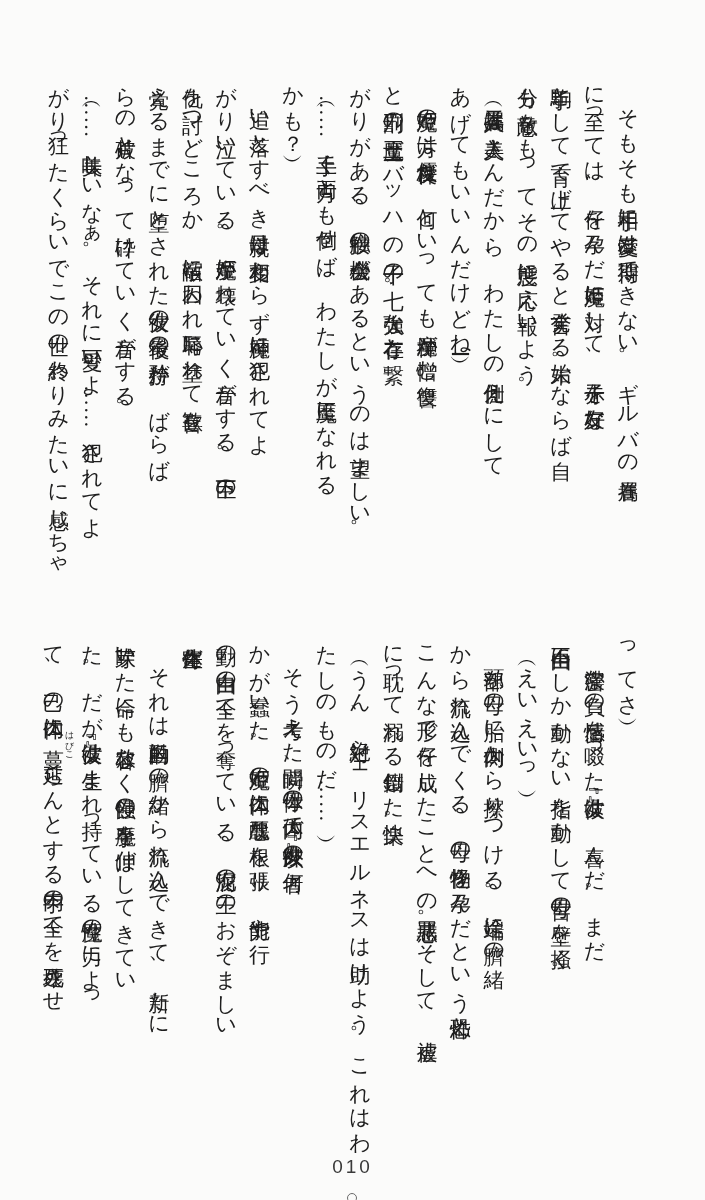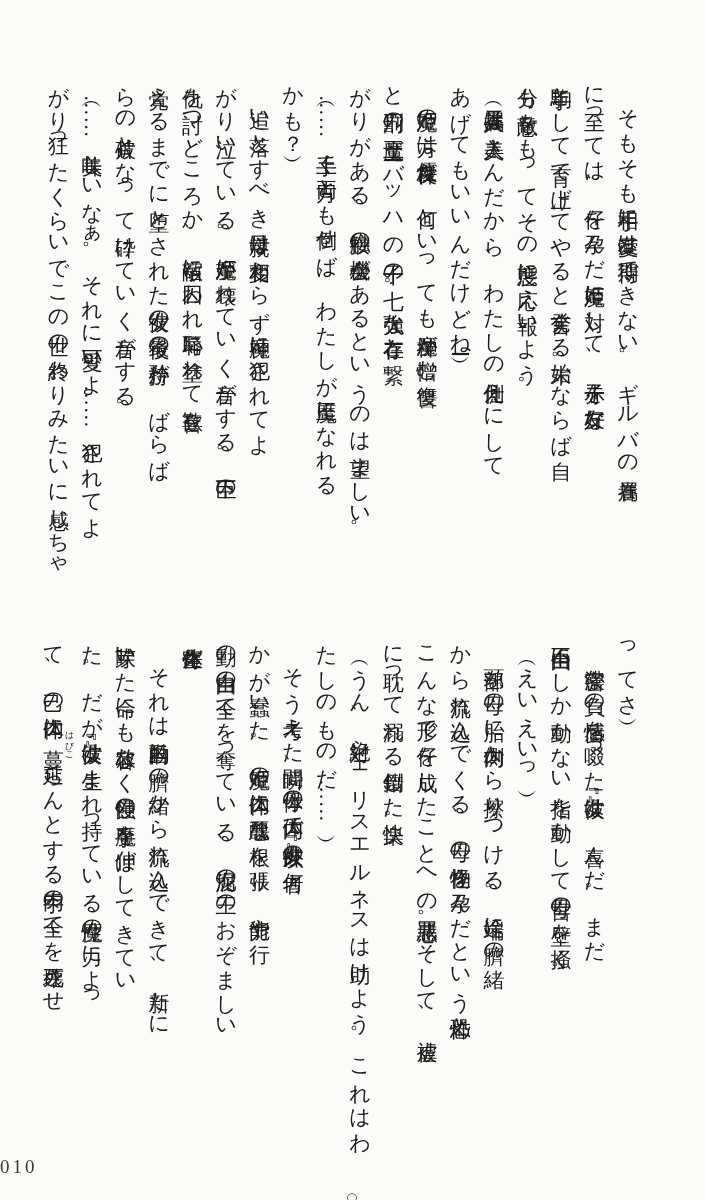--- a/index.html
+++ b/index.html
@@ -32,24 +32,25 @@
   ruby rt {
     font-size: 9px;
     letter-spacing: 0;
     color: #2a2a2a;
   }
   .page-number {
     position: absolute;
     left: 0;
     right: 0;
     top: 1156px;
+    text-align: center;
     font-size: 19px;
     letter-spacing: 3px;
     color: #3a3a3a;
-    font-family: Liberation Serif, serif;
+    font-family: Liberation Sans, sans-serif;
   }
   .print-artifact {
     position: absolute;
     left: 347px;
     top: 1193px;
     width: 10px;
     height: 10px;
     border: 1.5px solid #6a6a6a;
     border-radius: 50%;
     box-sizing: border-box;

